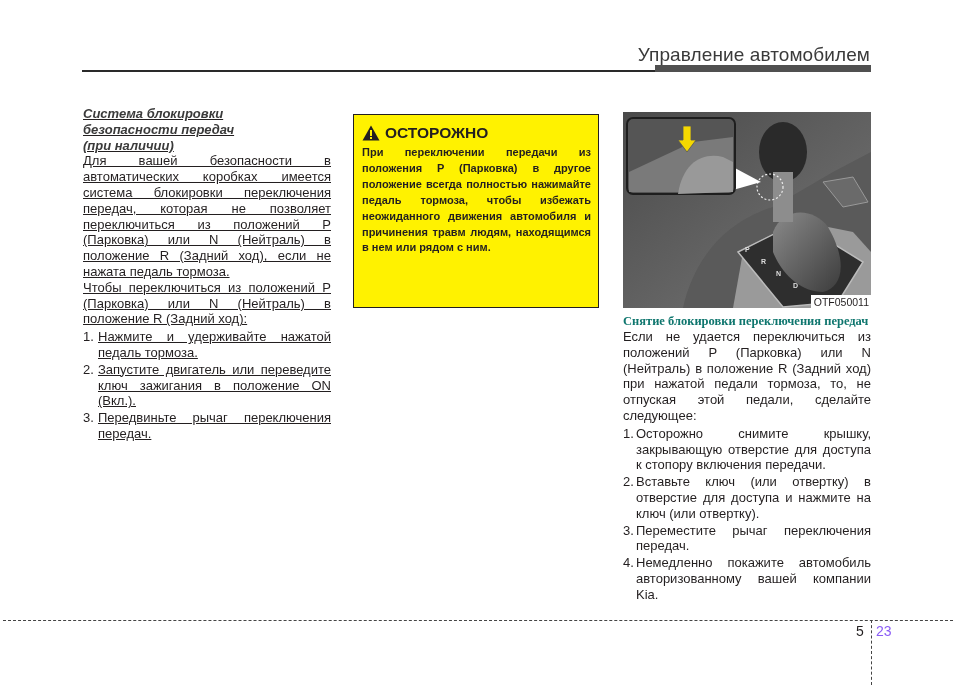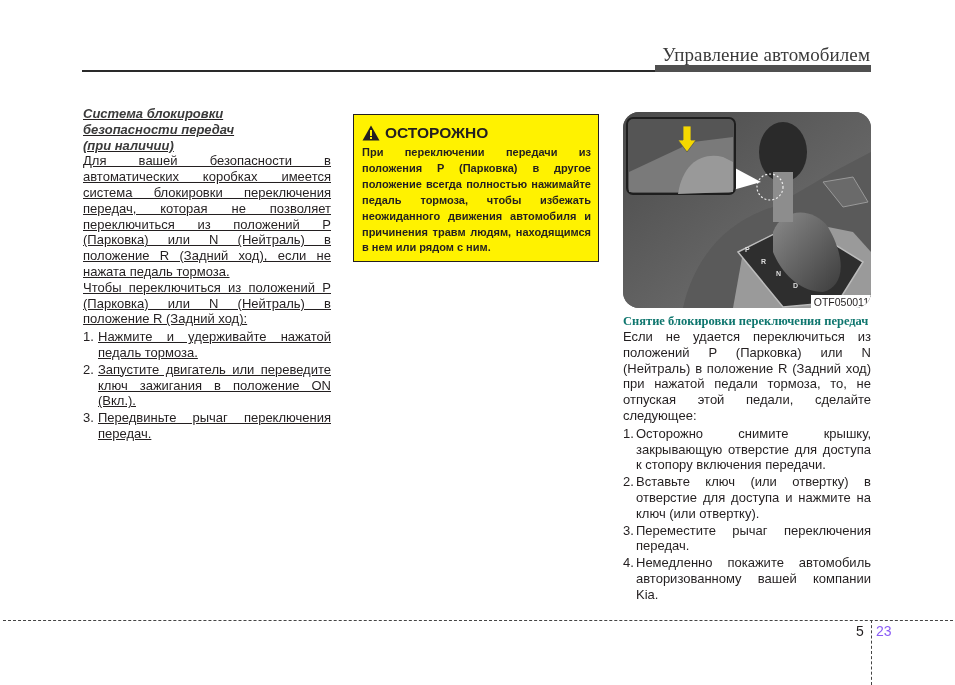--- a/index.html
+++ b/index.html
@@ -1,34 +1,34 @@
 <!DOCTYPE html>
 <html><head>
   <meta charset="utf-8">
   <style>
     html, body { margin: 0; padding: 0; background: #ffffff; }
     body { width: 955px; height: 685px; position: relative; overflow: hidden; font-family: "Liberation Sans", sans-serif; color: #231f20; }
-    .header-title { position: absolute; right: 85px; top: 44px; font-family: Liberation Serif, serif; font-size: 19px; color: #3a3a3a; letter-spacing: 0.1px; }
+    .header-title { position: absolute; right: 85px; top: 44px; font-family: Liberation Sans, sans-serif; font-size: 19px; color: #3a3a3a; letter-spacing: 0.1px; }
     .header-line { position: absolute; left: 82px; top: 70px; width: 574px; height: 2px; background: #2a2a2a; }
     .header-bar { position: absolute; left: 655px; top: 65px; width: 216px; height: 7px; background: #505050; }
 
     .col { position: absolute; font-size: 13px; line-height: 15.8px; }
     .col p { margin: 0; text-align: justify; text-align-last: auto; }
     .col-left { left: 83px; top: 106px; width: 248px; text-decoration: underline; }
     .sec-title { font-style: italic; font-weight: bold; color: #3a3a3a; font-size: 13px; line-height: 15.8px; margin: 0; }
     .list { margin: 2px 0 0 0; padding: 0; list-style: none; }
     .list li { position: relative; padding-left: 15px; text-align: justify; margin-bottom: 1px; }
     .list li .num { position: absolute; left: 0; top: 0; }
 
-    .warn { position: absolute; left: 353px; top: 114px; width: 246px; height: 148px; background: #fff200; border: 1.5px solid #231f20; box-sizing: border-box; padding: 7px 7px 0 8px; }
+    .warn { position: absolute; left: 353px; top: 114px; width: 246px; height: 194px; background: #fff200; border: 1.5px solid #231f20; box-sizing: border-box; padding: 7px 7px 0 8px; }
     .warn-title { font-weight: bold; font-size: 15.5px; display: flex; align-items: center; gap: 5px; margin: 2px 0 3px 0; }
     .warn-body { font-weight: bold; font-size: 11px; line-height: 15.9px; text-align: justify; margin: 0; }
     .warn-icon { width: 18px; height: 16px; display: inline-block; }
 
-    .figure { position: absolute; left: 623px; top: 112px; width: 248px; height: 196px; background: #6e6e6e; overflow: hidden; border-radius: 16px; }
+    .figure { position: absolute; left: 623px; top: 112px; width: 248px; height: 196px; background: #6e6e6e; overflow: hidden; }
     .fig-label { position: absolute; right: 0; bottom: 0; background: #ffffff; font-size: 10.5px; padding: 1px 2px 0 3px; color: #231f20; }
 
     .col-right { left: 623px; top: 313px; width: 248px; }
     .caption { font-family: "Liberation Serif", serif; font-weight: bold; font-size: 12.5px; line-height: 16px; margin: 0 0 3px 0; color: #0f766e; }
     .col-right .list li { padding-left: 13px; }
 
     .footer-line { position: absolute; left: 3px; top: 620px; width: 950px; height: 0; border-top: 1.4px dashed #444; }
     .footer-vline { position: absolute; left: 871px; top: 620px; height: 65px; width: 0; border-left: 1.4px dashed #444; }
     .page-chapter { position: absolute; left: 856px; top: 623px; font-size: 14px; color: #231f20; }
     .page-num { position: absolute; left: 876px; top: 623px; font-size: 14px; color: #8b5cf6; }

